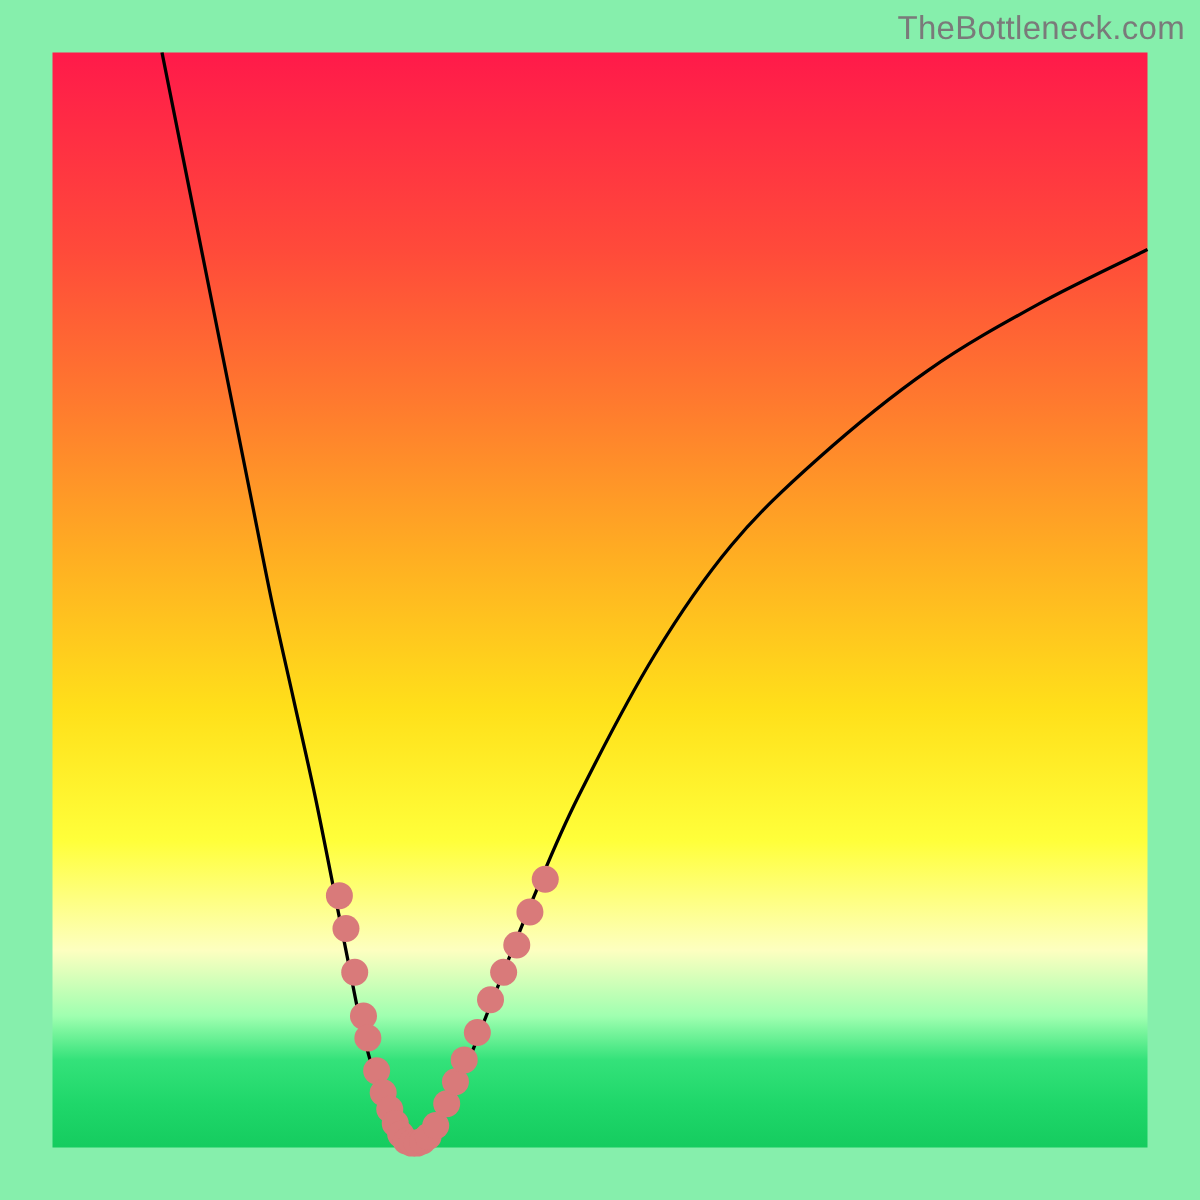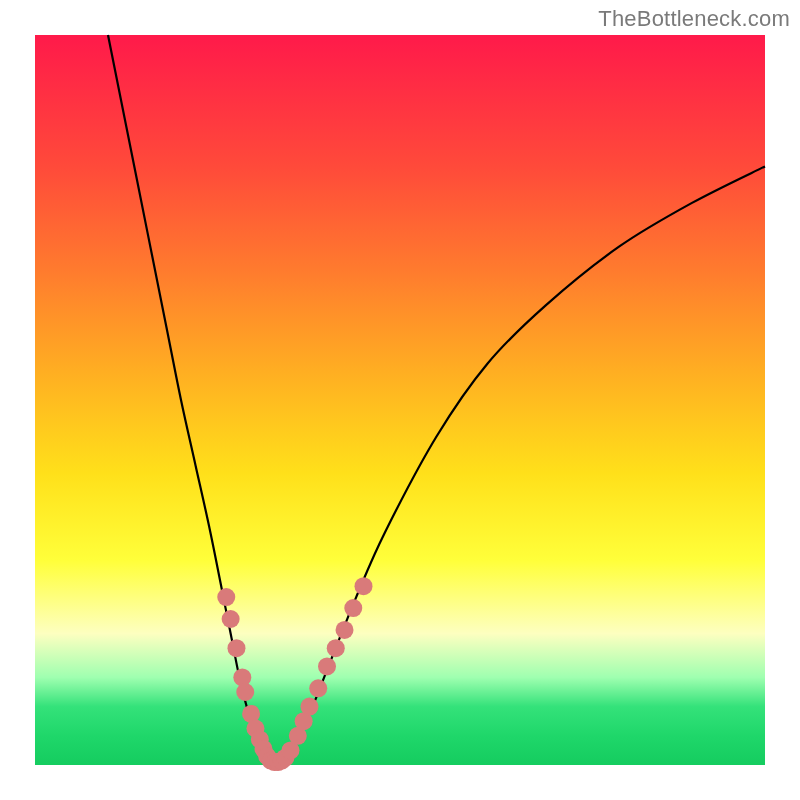--- a/index.html
+++ b/index.html
@@ -9,21 +9,21 @@
     height: 800px;
     background: #000;
     overflow: hidden;
   }
   .frame {
     position: absolute;
     left: 0;
     top: 0;
     width: 800px;
     height: 800px;
-    background: #ffffff;
+    background: #86efac;
   }
   .plot-area {
     position: absolute;
     left: 35px;
     top: 35px;
     width: 730px;
     height: 730px;
     background: linear-gradient(to bottom,
       #ff1a4a 0%,
       #ff4a3a 18%,

